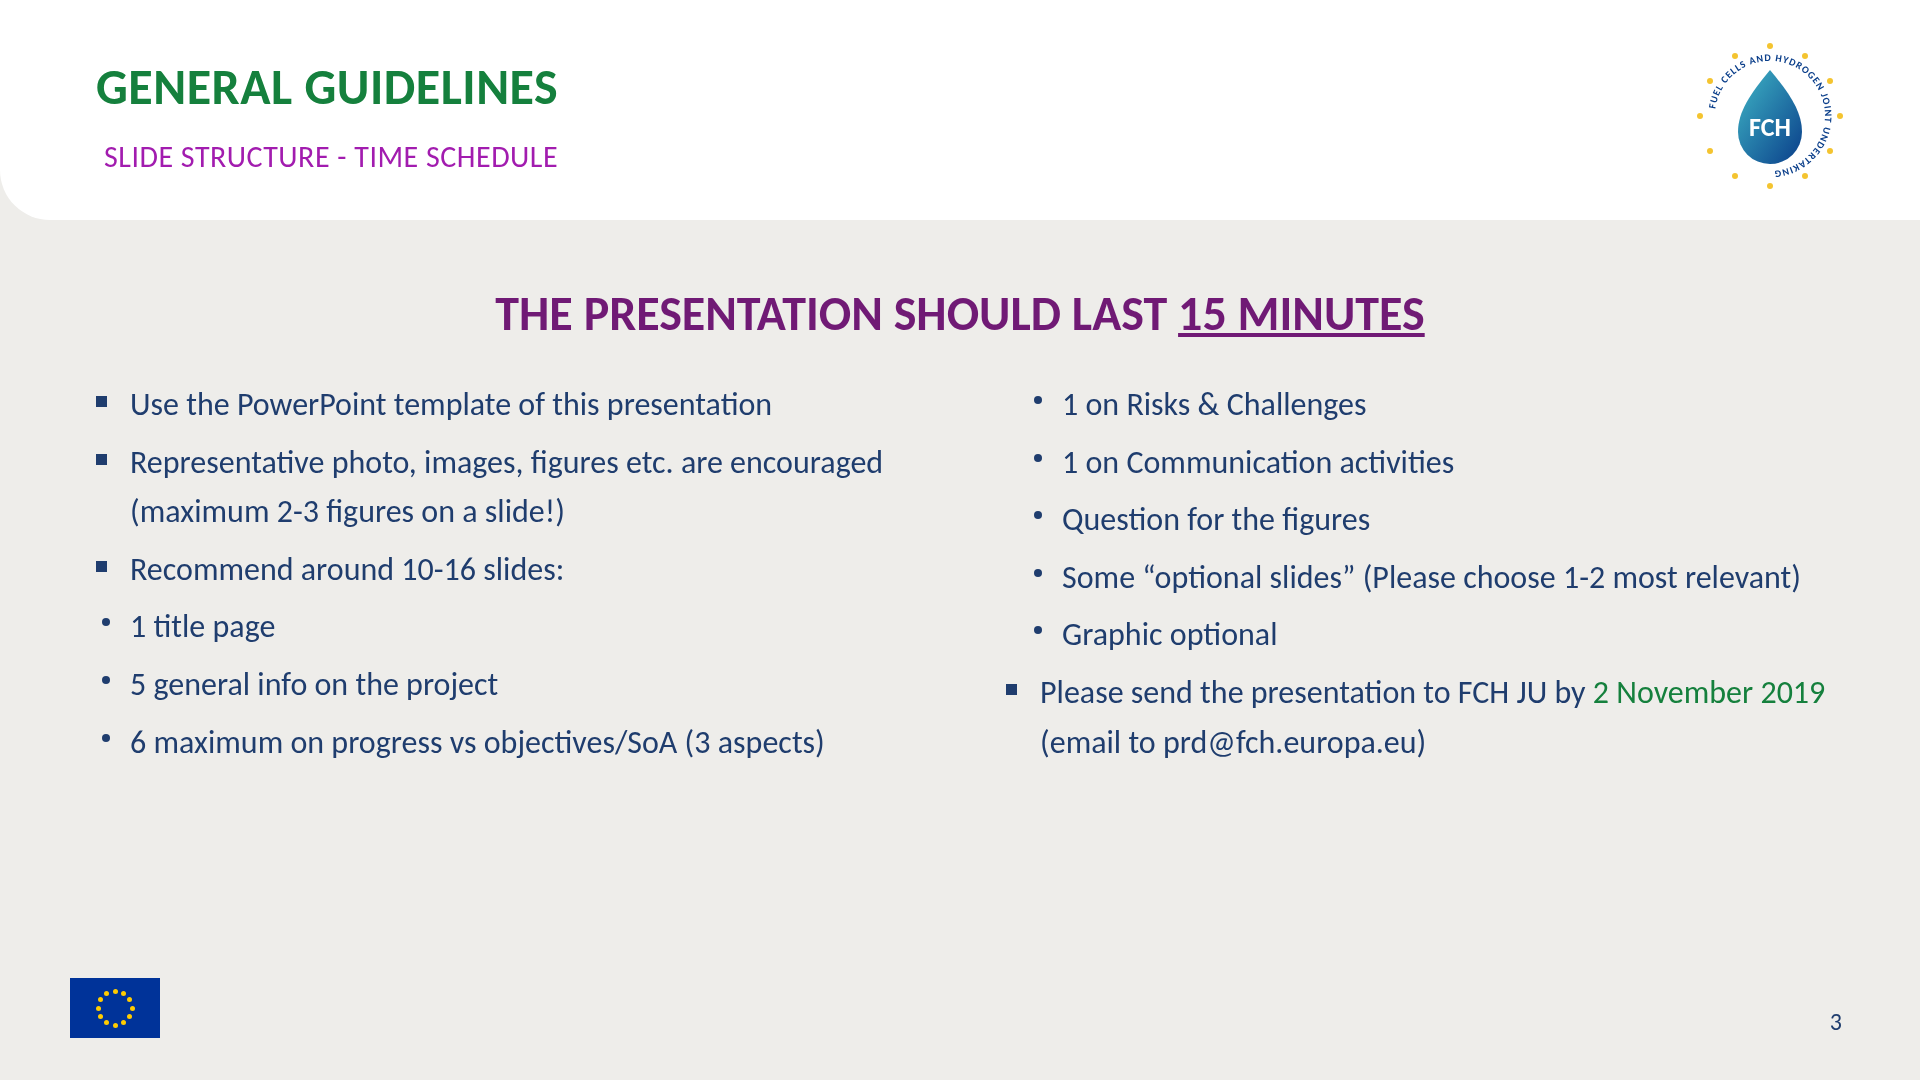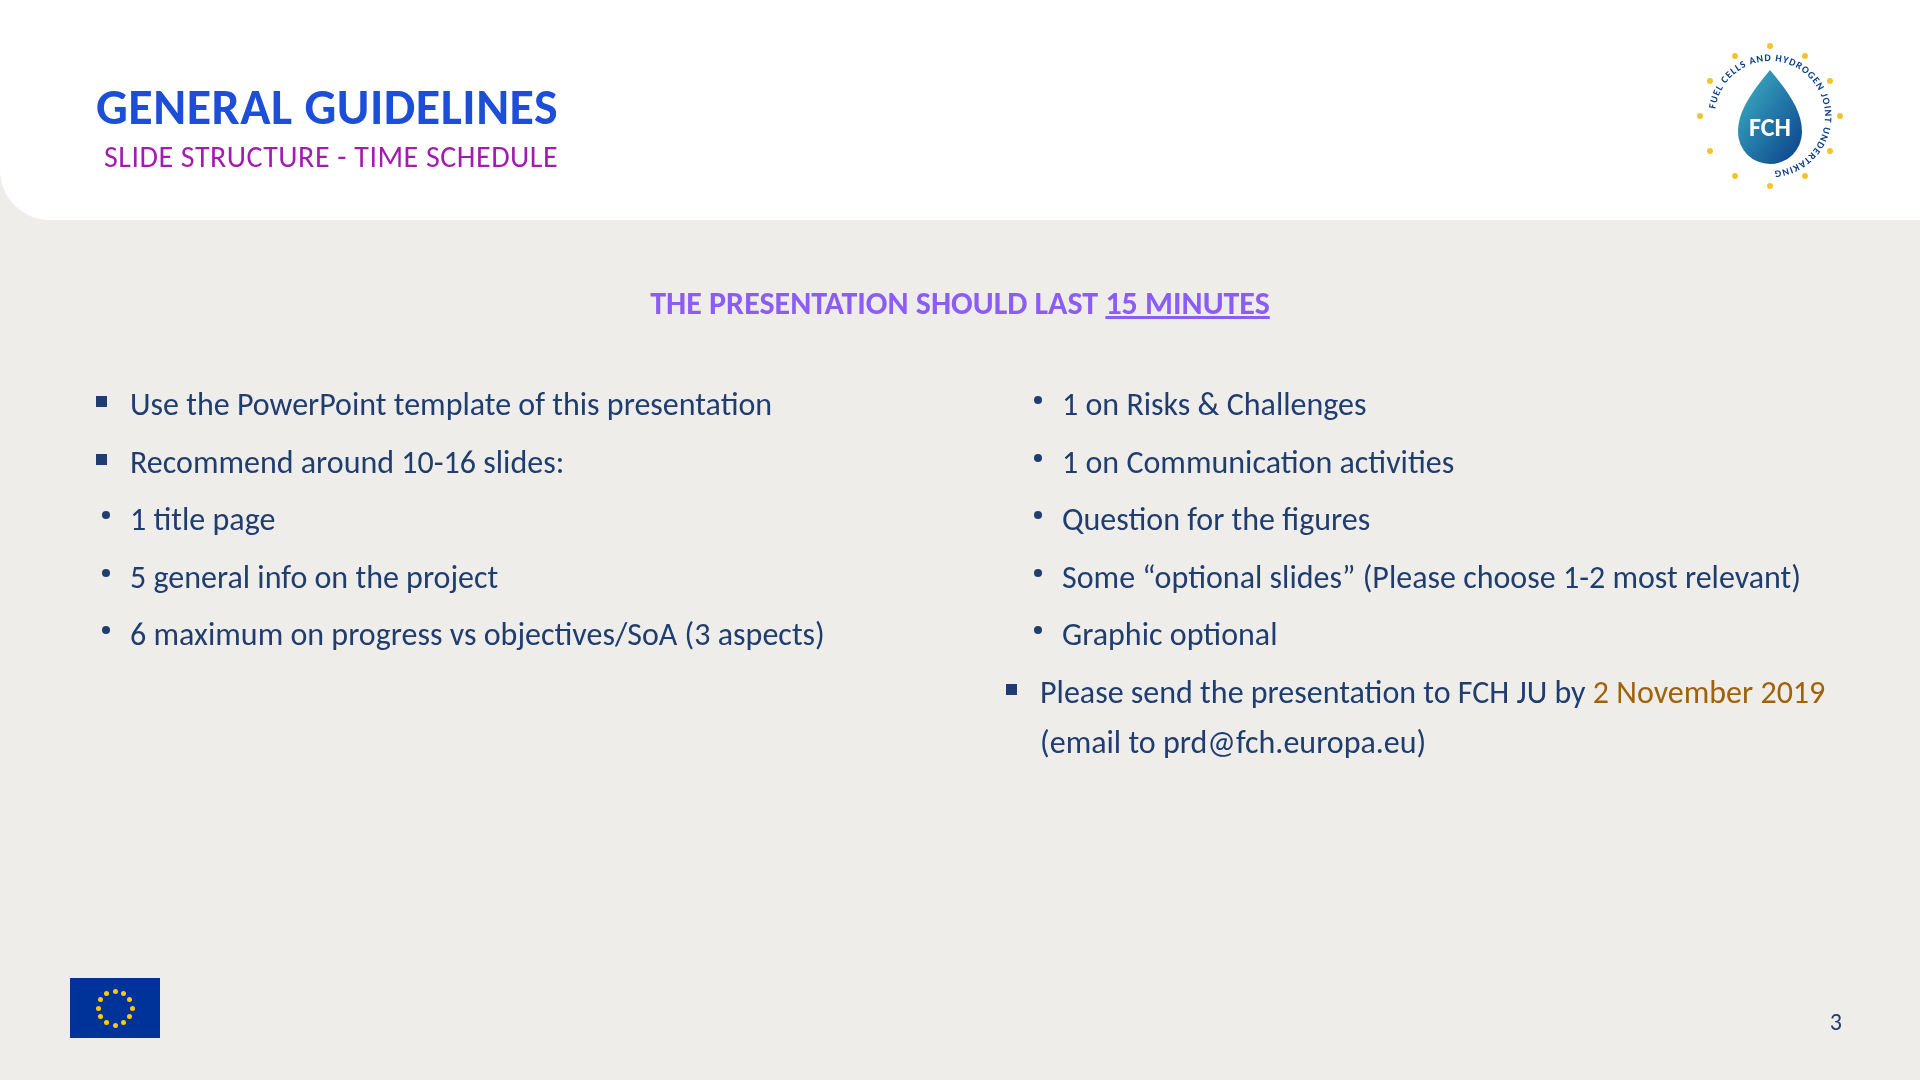--- a/index.html
+++ b/index.html
@@ -1,31 +1,31 @@
 <!DOCTYPE html>
 <html><head>
 <meta charset="utf-8">
 <style>
   html,body{margin:0;padding:0;width:1920px;height:1080px;font-family:"Segoe UI","Calibri",Arial,sans-serif;background:#fff;overflow:hidden}
   .slide{position:relative;width:1920px;height:1080px;background:#eeedea}
   .header{position:absolute;top:0;left:0;width:1920px;height:220px;background:#fff;border-bottom-left-radius:50px}
-  .page-title{position:absolute;left:96px;top:76px;font-size:50px;font-weight:700;color:#1d4ed8;letter-spacing:0.5px}
+  .page-title{position:absolute;left:96px;top:56px;font-size:50px;font-weight:700;color:#15803d;letter-spacing:0.5px}
   .subtitle{position:absolute;left:104px;top:138px;font-size:30px;font-weight:400;color:#a21caf;letter-spacing:0.5px}
   .logo{position:absolute;right:70px;top:36px;width:160px;height:160px}
-  .duration{position:absolute;left:0;width:1920px;top:284px;text-align:center;font-size:32px;font-weight:700;color:#8b5cf6}
+  .duration{position:absolute;left:0;width:1920px;top:284px;text-align:center;font-size:48px;font-weight:700;color:#701a75}
   .duration .underline{text-decoration:underline}
   .content{position:absolute;left:96px;top:380px;width:1750px;display:flex;gap:70px;color:#1f3d6e;font-size:32px;line-height:1.55}
   .col{flex:1}
   ul{margin:0;padding:0;list-style:none}
   li{margin:0 0 8px 0;padding-left:34px;position:relative}
   li.square::before{content:"";position:absolute;left:0;top:16px;width:11px;height:11px;background:#1f3d6e}
   li.disc::before{content:"";position:absolute;left:6px;top:16px;width:8px;height:8px;border-radius:50%;background:#1f3d6e}
   .col-right li.disc{padding-left:56px}
   .col-right li.disc::before{left:28px}
-  .red{color:#a16207}
+  .red{color:#15803d}
   .eu-flag{position:absolute;left:70px;bottom:42px;width:90px;height:60px;background:#003399;display:flex;align-items:center;justify-content:center}
   .eu-flag .ring{position:relative;width:40px;height:40px}
   .eu-flag .star{position:absolute;width:5px;height:5px;background:#ffcc00;border-radius:50%}
   .page-num{position:absolute;right:78px;bottom:44px;font-size:24px;color:#1f3d6e}
 </style>
 </head>
 <body>
 
 <div class="slide">
 
@@ -65,20 +65,21 @@
   </div>
 
   <div class="duration">
     <span>THE PRESENTATION SHOULD LAST </span><span class="underline">15 MINUTES</span>
   </div>
 
   <div class="content">
     <div class="col">
       <ul id="left-list">
           <li class="square">Use the PowerPoint template of this presentation</li>
+          <li class="square">Representative photo, images, figures etc. are encouraged (maximum 2-3 figures on a slide!)</li>
           <li class="square">Recommend around 10-16 slides:</li>
           <li class="disc">1 title page</li>
           <li class="disc">5 general info on the project</li>
           <li class="disc">6 maximum on progress vs objectives/SoA (3 aspects)</li>
         </ul>
     </div>
     <div class="col col-right">
       <ul id="right-list">
           <li class="disc">1 on Risks &amp; Challenges</li>
           <li class="disc">1 on Communication activities</li>

